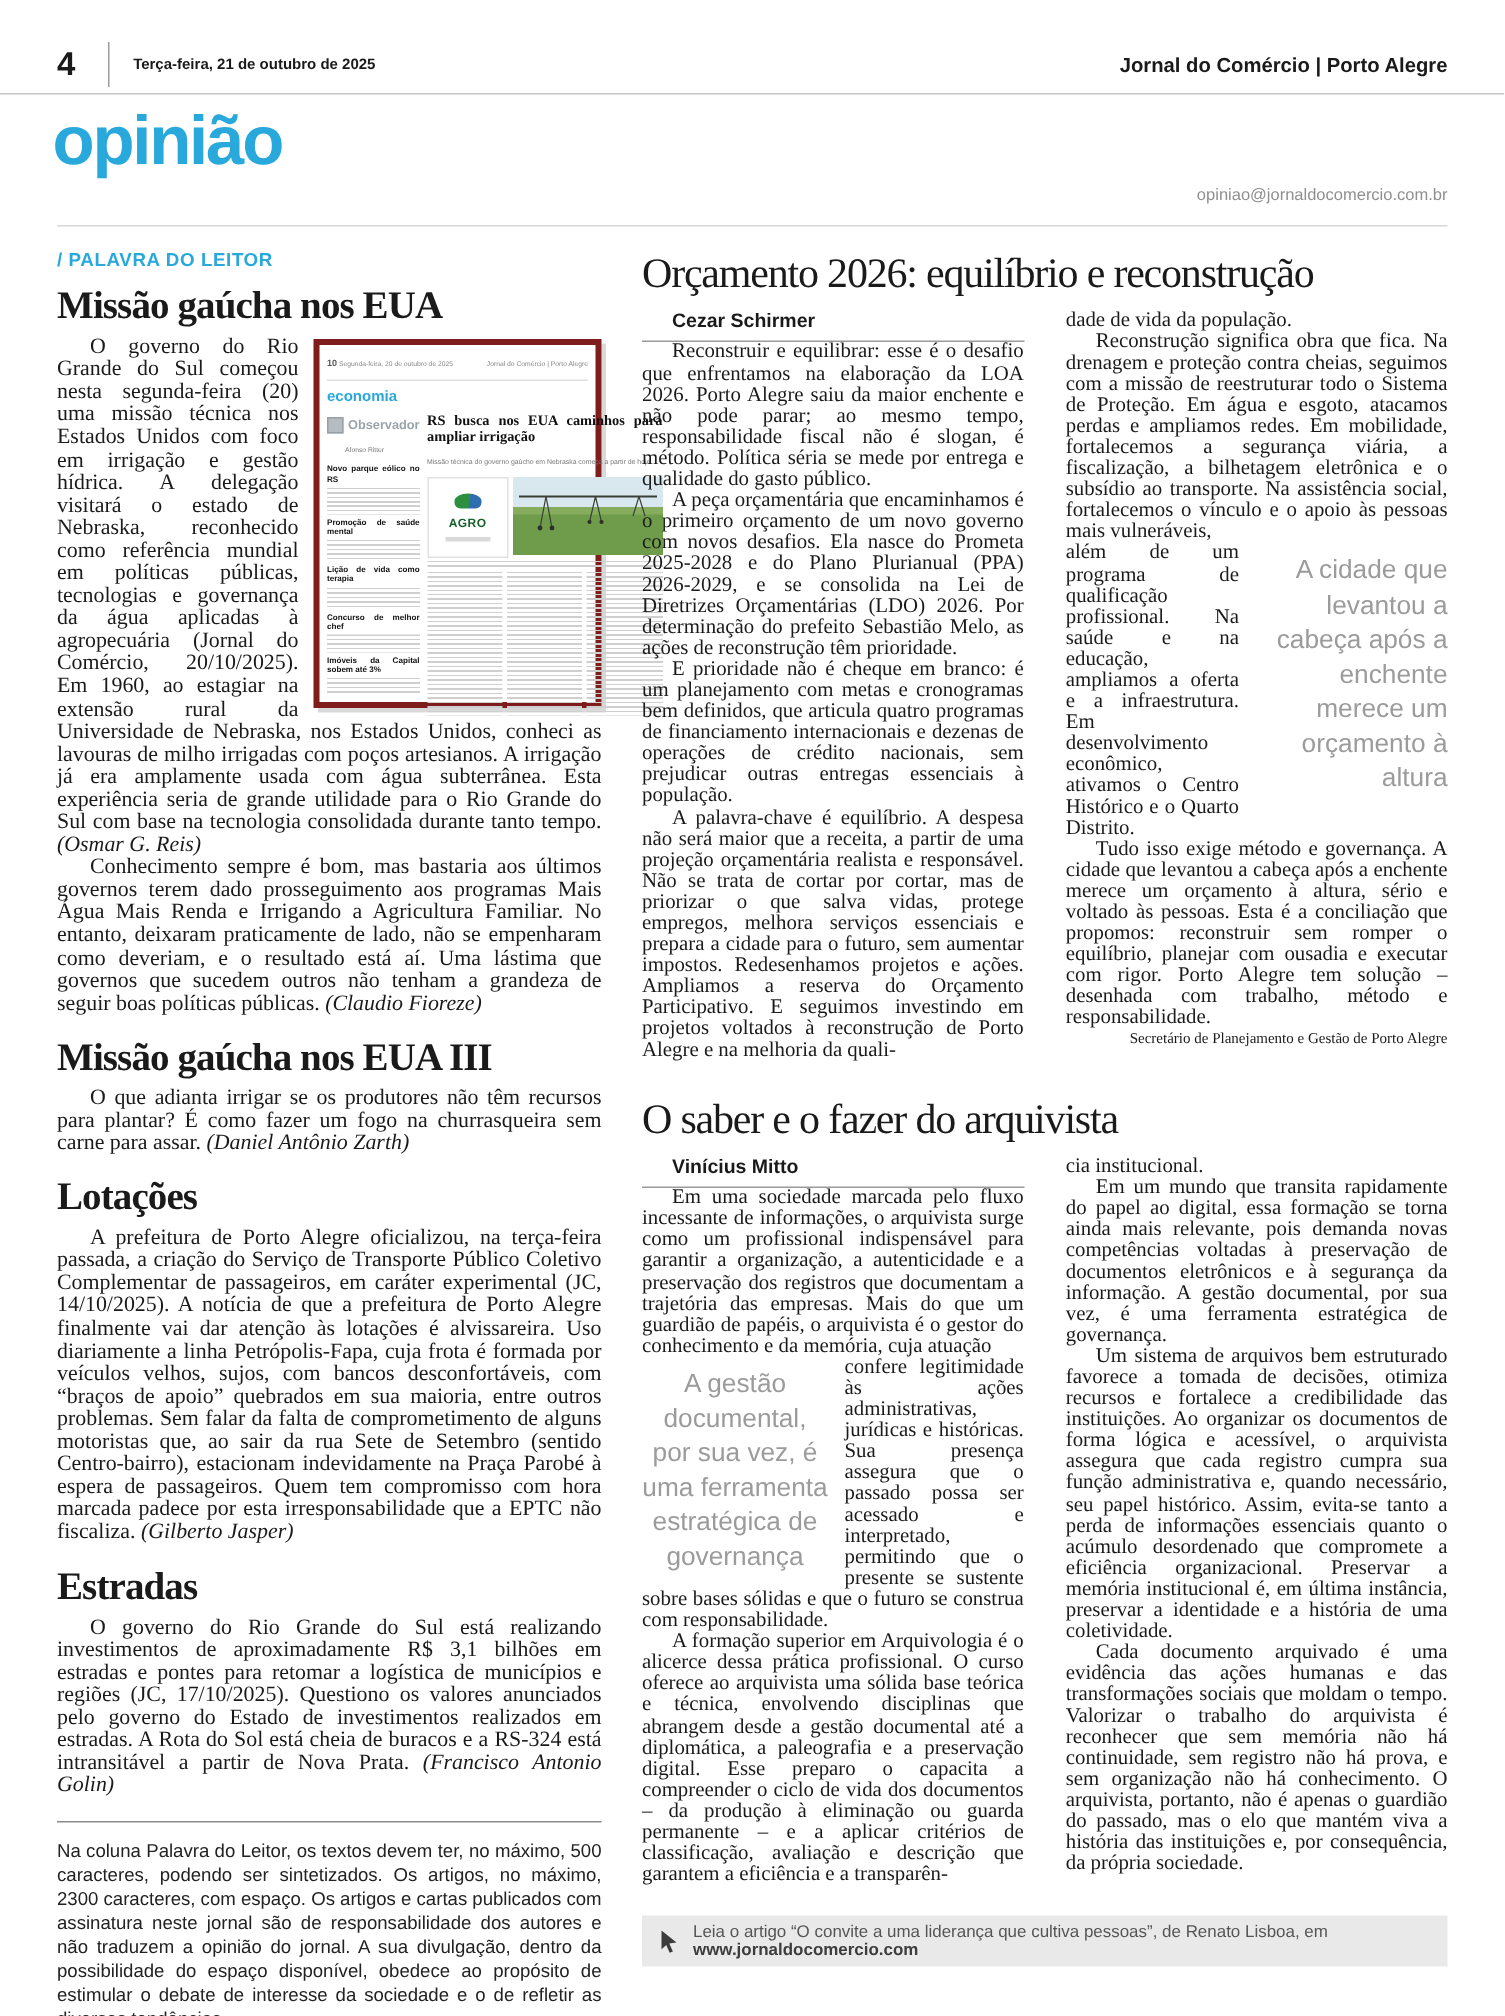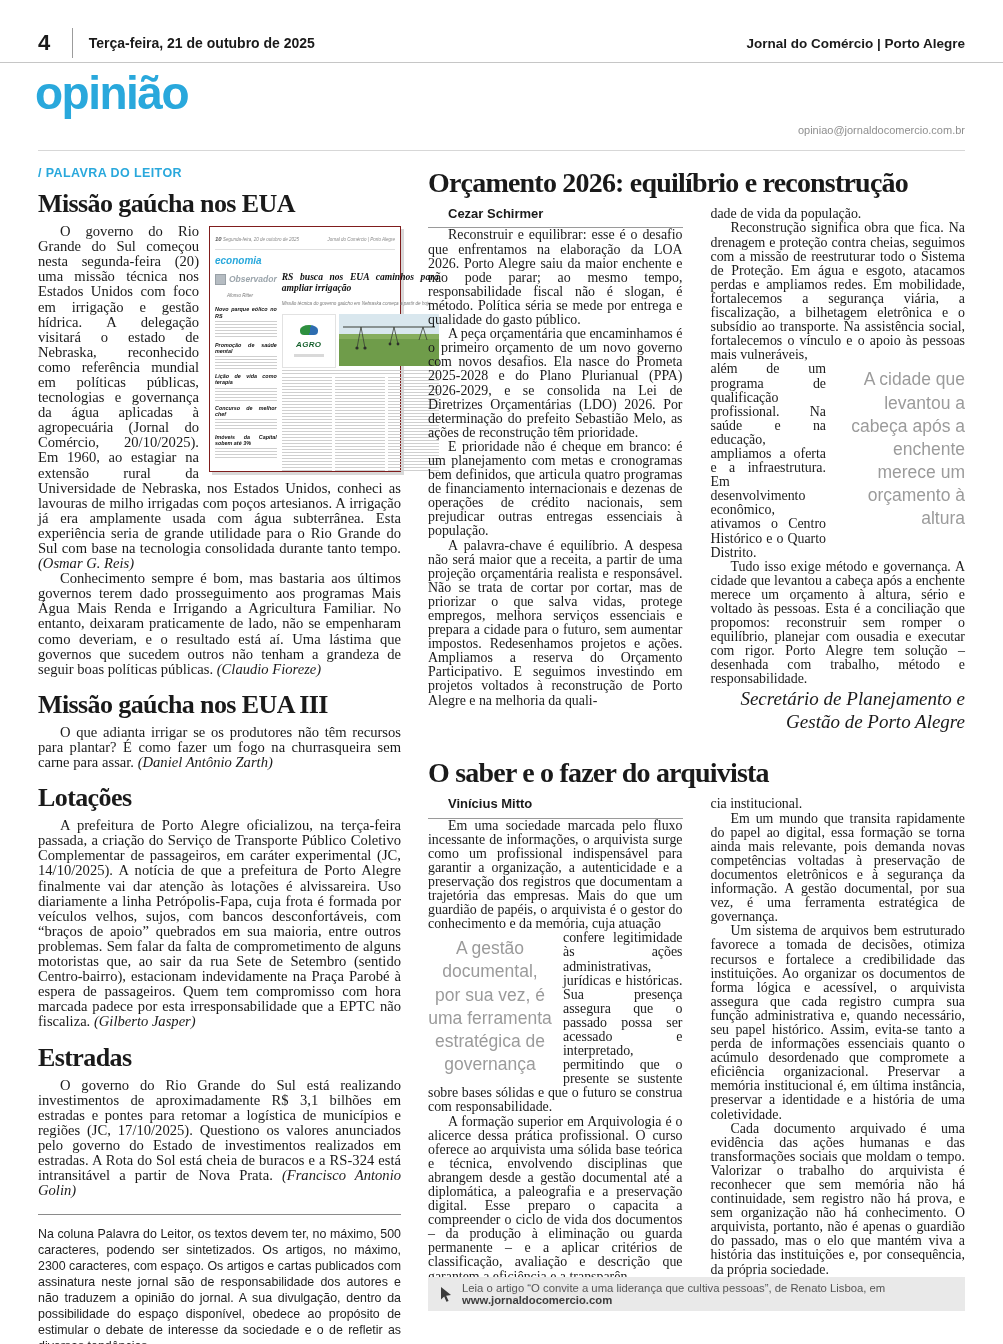--- a/index.html
+++ b/index.html
@@ -3,21 +3,21 @@
 <meta charset="utf-8">
 <style>
   html,body{margin:0;padding:0;background:#fff;}
   .page{position:relative;width:1003px;height:1344px;background:#fff;overflow:hidden;
         font-family:"Liberation Serif",serif;color:#1a1a1a;}
   
   .hdr{position:absolute;top:26px;left:38px;right:38px;height:34px;display:flex;align-items:center;
        font-family:"Liberation Sans",sans-serif;}
   .pagenum{font-size:22px;font-weight:bold;letter-spacing:-.5px;}
   .vdiv{width:1px;height:30px;background:#9c9c9c;margin:0 16px 0 22px;}
-  .hdate{font-size:14px;font-weight:bold;}
+  .hdate{font-size:10px;font-weight:bold;}
   .hpub{margin-left:auto;font-size:13.5px;font-weight:bold;}
   .rule-top{position:absolute;top:62px;left:0;right:0;height:1px;background:#c6c6c6;}
   .opinion{position:absolute;left:35px;top:66px;margin:0;font-family:"Liberation Sans",sans-serif;
            font-size:46px;font-weight:bold;letter-spacing:-1.5px;color:#29a8dc;}
   .email{position:absolute;right:38px;top:124px;font-family:"Liberation Sans",sans-serif;
          font-size:11px;color:#8f8f8f;text-decoration:none;}
   .rule-mid{position:absolute;top:150px;left:38px;right:38px;height:1px;background:#d7d7d7;}
   
   .kicker{font-family:"Liberation Sans",sans-serif;font-size:12.5px;font-weight:bold;
           color:#29a8dc;letter-spacing:.4px;margin:0 0 10px 0;}
@@ -26,22 +26,22 @@
   .letter-title{clear:both;font-size:26px;font-weight:bold;letter-spacing:-.6px;margin:14px 0 7px 0;line-height:1.04;}
   .letter-title.first{margin-top:4px;}
   .lbody{font-size:14.6px;line-height:15.1px;text-align:justify;}
   .lbody p{margin:0;text-indent:22px;}
   .sig{font-style:italic;}
   .note-rule{border-top:1px solid #8a8a8a;margin-top:16px;}
   .note{font-family:"Liberation Sans",sans-serif;font-size:12.4px;line-height:15.9px;
         text-align:justify;color:#222;margin:12px 0 0 0;}
   
   .clip{float:right;width:192px;height:246px;margin:2px 0 8px 10px;background:#fff;
-        border:1px solid #7f1d1d;box-shadow:3px 3px 0 #d9d9d9;padding:5px;box-sizing:border-box;
-        font-family:"Liberation Sans",sans-serif;font-style:italic;}
+        border:4px solid #7f1d1d;box-shadow:3px 3px 0 #d9d9d9;padding:5px;box-sizing:border-box;
+        font-family:"Liberation Sans",sans-serif;}
   .clip-hdr{display:flex;justify-content:space-between;align-items:baseline;font-size:4.5px;color:#888;
             border-bottom:1px solid #e0e0e0;padding-bottom:2px;}
   .clip-pn{font-weight:bold;font-size:6px;color:#555;}
   .clip-econ{color:#29a8dc;font-weight:bold;font-size:10px;margin:3px 0 4px 0;}
   .clip-cols{display:flex;gap:5px;}
   .clip-left{width:62px;}
   .clip-right{flex:1;}
   .obs-row{display:flex;align-items:center;gap:3px;}
   .obs-icon{width:9px;height:9px;background:#b5bcc2;border:1px solid #98a0a6;}
   .obs-title{color:#9aa4ab;font-weight:bold;font-size:8.5px;}
@@ -58,31 +58,31 @@
   .agro-mark{width:18px;height:10px;border-radius:50% 50% 4px 4px;
              background:linear-gradient(100deg,#2e8f3f 55%,#2d6db0 55%);}
   .agro-txt{font-size:8px;font-weight:bold;color:#17612e;letter-spacing:.3px;}
   .agro-sub{width:30px;height:3px;background:#d9d9d9;}
   .clip-photo{flex:1;height:52px;}
   .clip-cap{height:4px;margin:2px 0 3px 0;}
   .clip-3col{display:flex;gap:3px;height:96px;}
   .clip-3col div{flex:1;}
   
   .right-col{position:absolute;left:428px;top:166px;width:537px;}
-  .atitle{font-size:28px;font-weight:bold;letter-spacing:-.8px;margin:2px 0 10px 0;line-height:1.05;}
+  .atitle{font-size:28px;font-weight:normal;letter-spacing:-.8px;margin:2px 0 10px 0;line-height:1.05;}
   .acols{display:flex;gap:28px;}
   .acol{width:260px;font-size:13.9px;line-height:14.1px;text-align:justify;}
   .acol p{margin:0;text-indent:20px;}
   .acol p.cont{text-indent:0;}
   .author{font-family:"Liberation Sans",sans-serif;font-size:13px;font-weight:bold;text-align:left;
           border-bottom:1.5px solid #9a9a9a;padding-bottom:6px;margin-bottom:12px;text-indent:0;}
   .pq{font-family:"Liberation Sans",sans-serif;font-size:17.5px;line-height:1.32;color:#9b9b9b;}
   .pq-right{float:right;width:128px;margin:6px 0 6px 11px;text-align:right;}
   .pq-left{float:left;width:124px;margin:6px 11px 6px 0;text-align:center;}
-  .byline{clear:both;text-align:right;font-style:italic;font-size:19px;line-height:1.25;margin-top:16px;
+  .byline{clear:both;text-align:right;font-size:10px;line-height:1.25;margin-top:16px;
           text-indent:0 !important;}
   .art-gap{height:22px;}
   
   .bottom-bar{position:absolute;left:428px;top:1277px;width:537px;height:34px;background:#e9e9e9;
               display:flex;align-items:center;gap:9px;padding:0 12px;box-sizing:border-box;
               font-family:"Liberation Sans",sans-serif;font-size:11.3px;color:#555;cursor:pointer;}
   .bottom-bar b{color:#3d3d3d;}
   .cursor-icon{flex:0 0 auto;}
 </style>
 </head>

